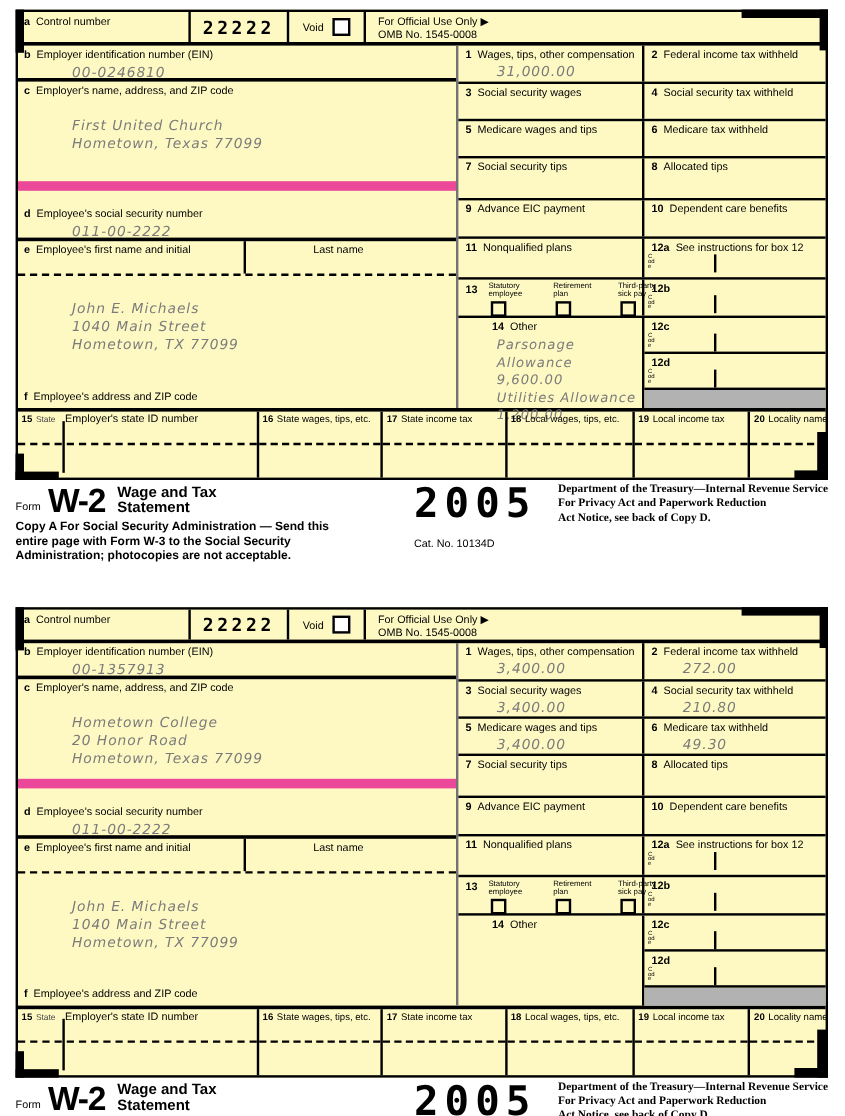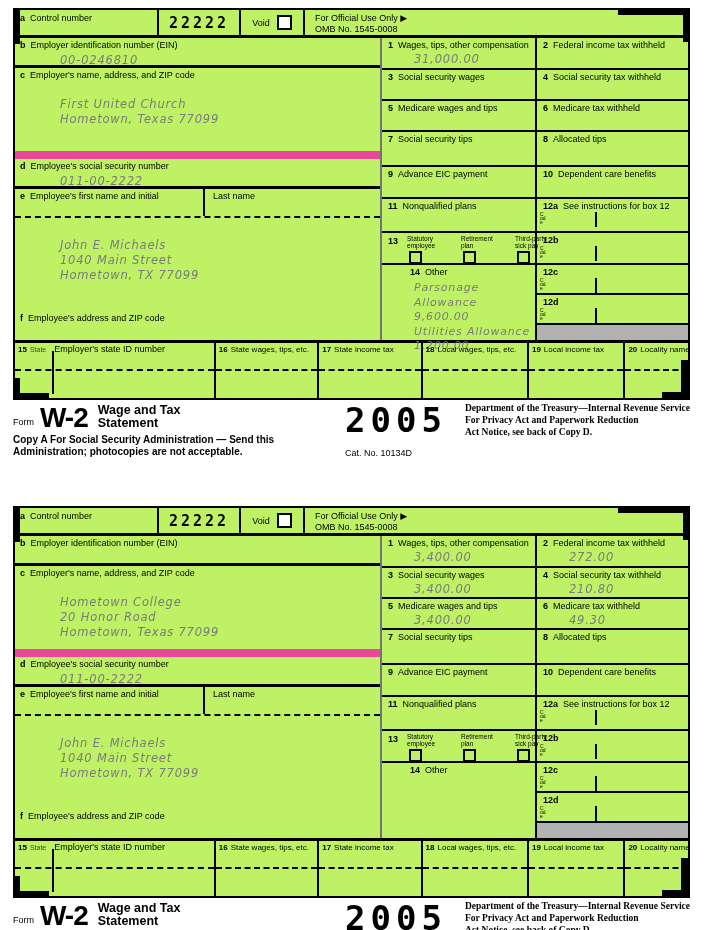--- a/index.html
+++ b/index.html
@@ -1,20 +1,20 @@
 <!DOCTYPE html>
 <html><head>
 <meta charset="utf-8">
 <style>
   * { margin:0; padding:0; box-sizing:border-box; }
   html,body { background:#fff; width:704px; }
   body { height:930px; overflow:hidden; font-family:"Liberation Sans",sans-serif; color:#000; }
   .page { width:704px; padding:8px 14px 0 13px; }
   .w2 { margin-bottom:36px; }
-  .tbl { position:relative; border:2px solid #000; width:677px; background:#bef264; }
+  .tbl { position:relative; border:2px solid #000; width:677px; background:#fef9c3; }
 
   
   .cm { position:absolute; background:#000; }
   .cm.tl-v{ left:-2px; top:-2px; width:7px; height:36px; }
   .cm.tr-h{ right:-2px; top:-2px; width:72px; height:7px; }
   .cm.tr-v{ right:-2px; top:-2px; width:7px; height:34px; }
   .cm.bl-v{ left:-2px; bottom:-2px; width:7px; height:22px; }
   .cm.bl-h{ left:-2px; bottom:-2px; width:36px; height:7px; }
   .cm.br-v{ right:-2px; bottom:-2px; width:9px; height:40px; }
   .cm.br-h{ right:-2px; bottom:-2px; width:28px; height:8px; }
@@ -33,24 +33,24 @@
   .chk { width:15px; height:15px; border:2px solid #000; background:#fff; }
   .omb { flex:1; border-left:2px solid #000; padding:3px 0 0 10px; font-size:9px; line-height:11px; }
 
   
   .main { display:flex; }
   .lcol { width:371px; }
   .rcol { flex:1; border-left:2px solid #737373; }
 
   .rowB { height:30px; border-bottom:3px solid #000; padding:2px 0 0 5px; }
   .rowC { height:91px; border-bottom:8px solid #ec4899; padding:2px 0 0 5px; }
-  .rowD { height:30px; border-bottom:3px solid #000; padding:2px 0 0 5px; }
+  .rowD { height:30px; border-bottom:3px solid #000; padding:2px 0 0 5px;margin-top:12px; }
   .rowE { height:29px; display:flex; border-bottom:2px dashed #000; }
   .rowE .fn { width:190px; border-right:2px solid #000; padding:2px 0 0 5px; }
-  .rowE .ln { flex:1; padding:2px 0 0 8px; }
+  .rowE .ln { flex:1; padding:2px 0 0 8px;margin-left:48px; }
   .rowEmp { height:93px; padding:20px 0 0 45px; }
   .rowF { height:15px; padding:2px 0 0 5px; border-bottom:0; }
   .ind { margin-left:40px; margin-top:2px; }
   .addr { margin-top:16px; margin-left:40px; }
 
   
   .rrow { display:flex; border-bottom:2px solid #000; }
   .bx { width:153px; padding:2px 0 0 6px; position:relative; }
   .bx + .bx { border-left:2px solid #000; }
   .h30{height:30px}.h29{height:29px}.h33{height:33px}.h32{height:32px}.h75{height:75px}
@@ -303,20 +303,21 @@
       <div class="f-formline">
         <span class="f-form">Form</span>
         <span class="f-w2">W-2</span>
         <span class="f-title">
           <div>Wage and Tax</div>
           <div>Statement</div>
         </span>
       </div>
       <div class="f-copy">
         <div>Copy A  For Social Security Administration  — Send this</div>
+        <div>entire page with Form W-3 to the Social Security</div>
         <div>Administration; photocopies are not acceptable.</div>
       </div>
       <div class="f-year">2005</div>
       <div class="f-cat">Cat. No. 10134D</div>
       <div class="f-right">
         <div class="b">Department of the Treasury—Internal Revenue Service</div>
         <div class="b">For Privacy Act and Paperwork Reduction</div>
         <div class="b">Act Notice, see back of Copy D.</div>
       </div>
     </div>
@@ -344,20 +345,21 @@
         <div class="omb">
           <div>For Official Use Only ▶</div>
           <div>OMB No. 1545-0008</div>
         </div>
       </div>
 
       <div class="main">
         <div class="lcol">
           <div class="rowB lbl">
             <span class="n">b</span><span>Employer identification number (EIN)</span>
+            <div class="hw ind">00-1357913</div>
           </div>
           <div class="rowC lbl">
             <span class="n">c</span><span>Employer's name, address, and ZIP code</span>
             <div class="hw addr">
               <div>Hometown College</div>
               <div>20 Honor Road</div>
               <div>Hometown, Texas 77099</div>
             </div>
           </div>
           <div class="rowD lbl">

